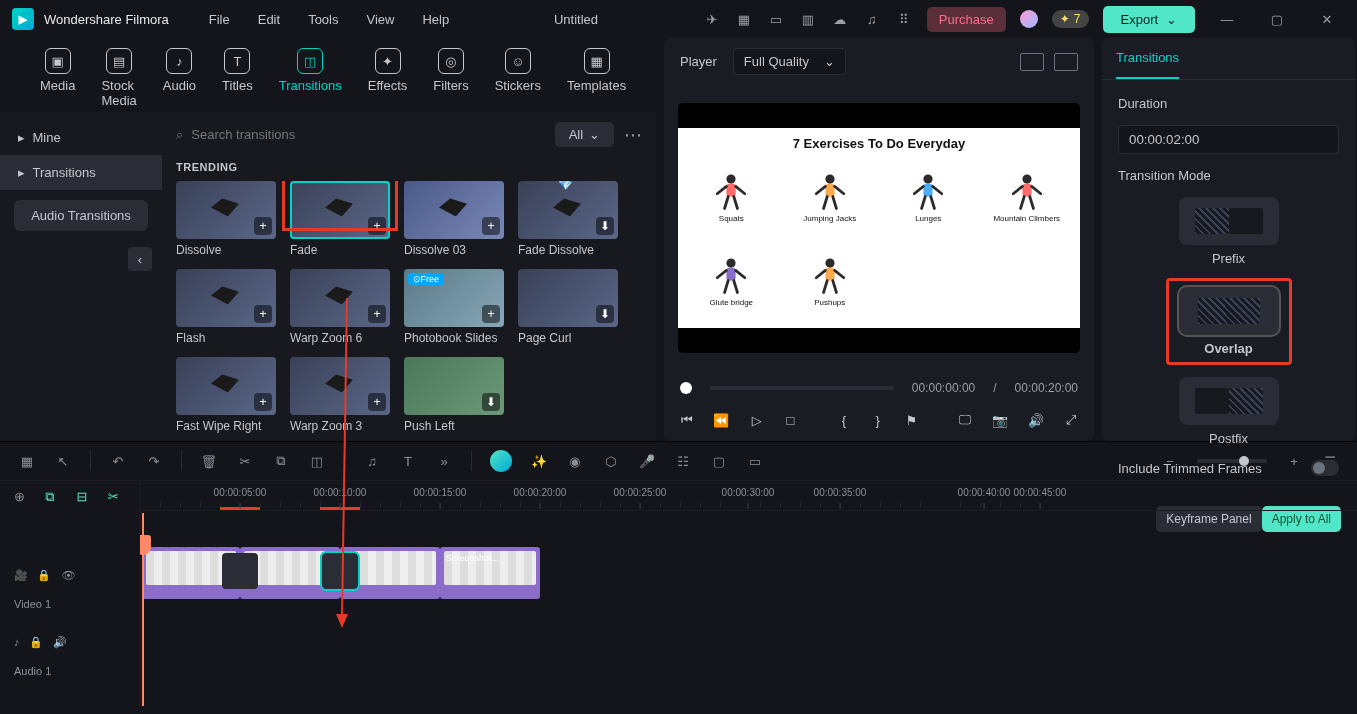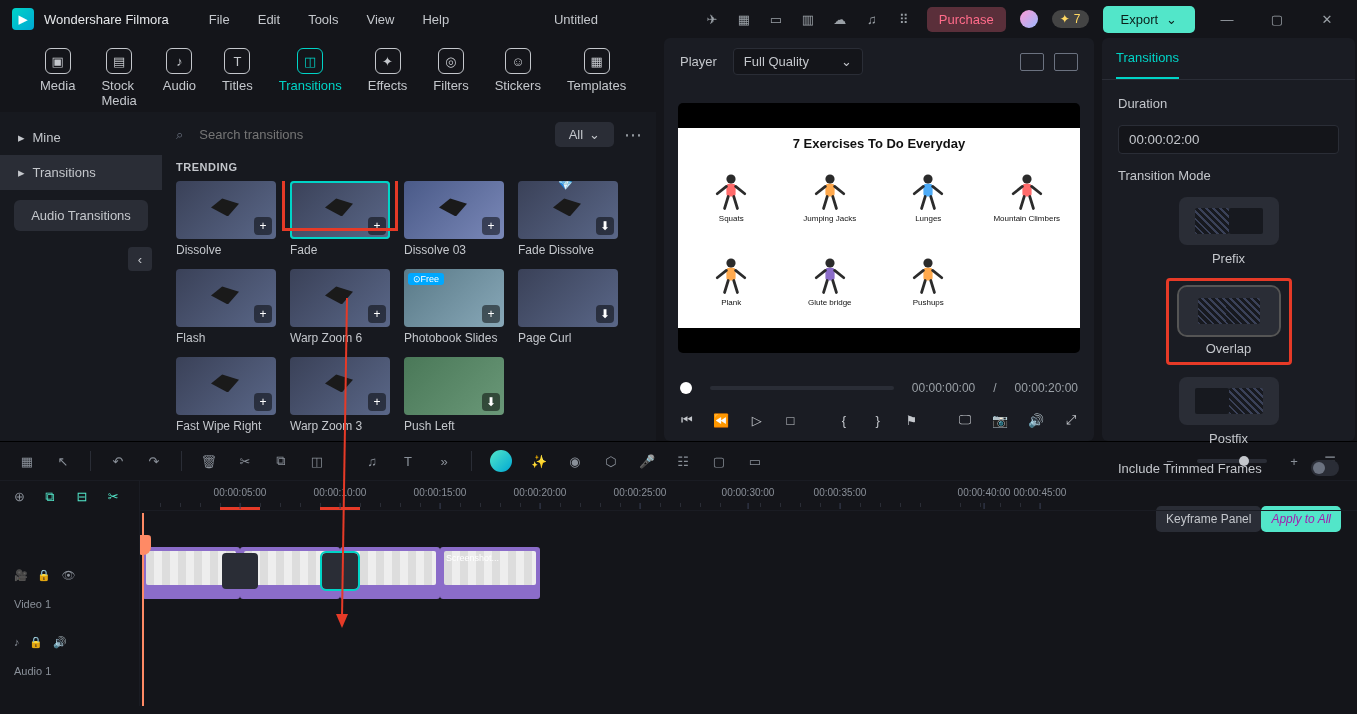--- a/index.html
+++ b/index.html
@@ -36,21 +36,21 @@
 .side-tree { width:162px; background:#17191f; padding-top:8px;}
 .side-item { padding:10px 18px; color:#c4c7cc; cursor:pointer; display:flex;align-items:center;gap:8px;}
 .side-item.sel { background:#2a2d36;}
 .side-btn { margin:10px 14px; padding:8px 10px; background:#2a2d36; border-radius:6px; text-align:center; cursor:pointer;color:#c4c7cc;}
 .pager { position:relative; height:36px; display:flex;align-items:center;justify-content:flex-end;padding:0 10px;}
 .pager-btn{width:24px;height:24px;background:#2a2d36;border-radius:4px;display:flex;align-items:center;justify-content:center;cursor:pointer;}
 
 .browser { flex:1; display:flex;flex-direction:column;background:#17191f;}
 .browser-head{display:flex;align-items:center;gap:10px;padding:10px 14px;}
 .search-box{flex:1;display:flex;align-items:center;gap:8px;color:#6b7280;}
-.search-box input{background:transparent;border:none;outline:none;color:#c4c7cc;flex:1;font-size:13px;margin-left:8px;}
+.search-box input{background:transparent;border:none;outline:none;color:#c4c7cc;flex:1;font-size:13px;}
 .filter-chip{background:#2a2d36;padding:5px 14px;border-radius:5px;display:flex;align-items:center;gap:6px;cursor:pointer;}
 .dots{cursor:pointer;font-size:18px;color:#9aa0a6;}
 
 .section-hdr{padding:4px 14px 8px;font-size:11px;font-weight:600;letter-spacing:.5px;color:#c4c7cc;}
 .grid{display:grid;grid-template-columns:repeat(4,100px);gap:12px 14px;padding:0 14px;overflow:hidden;}
 .card{display:flex;flex-direction:column;gap:4px;}
 .thumb{position:relative;width:100px;height:58px;background:linear-gradient(135deg,#3a4158,#5a6788);border-radius:4px;overflow:hidden;}
 .thumb.sky{background:linear-gradient(135deg,#4a5a88,#7a88b8);}
 .thumb.paper{background:linear-gradient(135deg,#5a7a88,#88a8b8);}
 .thumb.green{background:linear-gradient(135deg,#4a7858,#6a9878);}
@@ -58,21 +58,21 @@
 .thumb .badge{position:absolute;right:4px;bottom:4px;width:18px;height:18px;background:rgba(0,0,0,.5);border-radius:4px;display:flex;align-items:center;justify-content:center;color:#fff;font-size:12px;}
 .thumb .free{position:absolute;left:4px;top:4px;background:#00a8ff;color:#fff;font-size:9px;padding:1px 5px;border-radius:3px;}
 .thumb .gem{position:absolute;left:40%;top:-4px;font-size:12px;}
 .card-name{font-size:12px;color:#c4c7cc;}
 .card.hl{position:relative;}
 .card.hl::before{content:"";position:absolute;left:-8px;top:-8px;right:-8px;bottom:26px;border:3px solid #e63a27;z-index:2;pointer-events:none;}
 .card.hl .thumb{outline:2px solid #00d4c7;outline-offset:-2px;}
 
 
 .player-head{display:flex;align-items:center;gap:16px;padding:10px 16px;}
-.quality-sel{background:#14151a;border:1px solid #2a2d36;border-radius:4px;padding:5px 10px;display:flex;align-items:center;gap:32px;cursor:pointer;}
+.quality-sel{background:#14151a;border:1px solid #2a2d36;border-radius:4px;padding:5px 10px;display:flex;align-items:center;gap:15px;cursor:pointer;}
 .view-toggle{margin-left:auto;display:flex;gap:10px;}
 .vt{width:24px;height:18px;border:1.5px solid #6b7280;border-radius:2px;}
 .preview{flex:1;margin:18px 14px;background:#000;border-radius:5px;display:flex;align-items:center;justify-content:center;}
 .preview-content{width:100%;height:200px;background:#fff;display:flex;flex-direction:column;align-items:center;padding:8px;}
 .pv-title{font-weight:700;color:#111;font-size:13px;margin-bottom:4px;}
 .pv-grid{flex:1;display:grid;grid-template-columns:repeat(4,1fr);grid-template-rows:1fr 1fr;gap:2px 8px;width:100%;}
 .ex{display:flex;flex-direction:column;align-items:center;justify-content:center;font-size:8px;color:#111;}
 .ex svg{width:46px;height:46px;}
 .timebar{display:flex;align-items:center;gap:18px;padding:10px 16px;}
 .ph{width:12px;height:12px;background:#fff;border-radius:50%;}
@@ -87,29 +87,29 @@
 .rp-tab{display:inline-block;padding:12px 0;color:#00d4c7;border-bottom:2px solid #00d4c7;font-size:13px;}
 .rp-body{padding:16px;flex:1;display:flex;flex-direction:column;gap:14px;}
 .rp-label{font-size:13px;color:#c4c7cc;}
 .dur-input{background:#14151a;border:1px solid #2a2d36;border-radius:4px;padding:6px 10px;color:#c4c7cc;width:100%;}
 .modes{display:flex;flex-direction:column;gap:12px;align-items:center;}
 .mode-card{display:flex;flex-direction:column;align-items:center;gap:6px;}
 .mode-box{width:100px;height:48px;background:#2a2d36;border-radius:8px;display:flex;align-items:center;justify-content:center;gap:0;cursor:pointer;}
 .mode-half{width:34px;height:26px;background:#17191f;border-radius:2px;}
 .mode-half.dashed{background:repeating-linear-gradient(45deg,#3a4158,#3a4158 2px,#17191f 2px,#17191f 5px);}
 .mode-wrap{position:relative;}
-.mode-wrap.hl{border:3px solid #e63a27;border-radius:4px;padding:6px 10px;}
+.mode-wrap.hl{border:3px solid #e63a27;border-radius:4px;padding:6px 10px;font-weight:bold;}
 .mode-box.sel{outline:2px solid #555;}
 .include-row{display:flex;align-items:center;justify-content:space-between;}
 .toggle{width:28px;height:16px;background:#2a2d36;border-radius:8px;position:relative;cursor:pointer;}
 .toggle::after{content:"";position:absolute;width:12px;height:12px;background:#6b7280;border-radius:50%;top:2px;left:2px;}
 .rp-footer{display:flex;gap:0;justify-content:flex-end;padding:0 14px;}
 .rp-btn{padding:6px 10px;border-radius:5px;cursor:pointer;font-size:12px;}
 .rp-btn.ghost{background:#2a2d36;color:#c4c7cc;}
-.rp-btn.primary{background:#52e6c9;color:#a21caf;font-style:italic;}
+.rp-btn.primary{background:#52e6c9;color:#14532d;}
 
 
 .timeline{height:265px;background:#14151a;border-top:1px solid #000;display:flex;flex-direction:column;}
 .tl-toolbar{display:flex;align-items:center;gap:18px;padding:8px 18px;border-bottom:1px solid #1a1c23;}
 .tl-icon{width:18px;height:18px;display:flex;align-items:center;justify-content:center;color:#8a9099;cursor:pointer;}
 .tl-sep{width:1px;height:20px;background:#2a2d36;}
 .ai-orb{width:22px;height:22px;border-radius:50%;background:linear-gradient(135deg,#52e6c9,#00a8d4);}
 .zoom-slider{width:70px;height:4px;background:#2a2d36;border-radius:2px;position:relative;}
 .zoom-slider::after{content:"";position:absolute;width:10px;height:10px;background:#c4c7cc;border-radius:50%;top:-3px;left:60%;}
 
@@ -391,31 +391,20 @@
             <div class="ex">
               <svg viewBox="0 0 50 50">
                 <circle cx="25" cy="12" r="5" fill="#2b2b2b"></circle>
                 <rect x="20" y="17" width="10" height="14" rx="3" fill="#ff6b6b"></rect>
                 <line x1="20" y1="20" x2="10" y2="28" stroke="#2b2b2b" stroke-width="3" stroke-linecap="round"></line>
                 <line x1="30" y1="20" x2="40" y2="28" stroke="#2b2b2b" stroke-width="3" stroke-linecap="round"></line>
                 <line x1="22" y1="31" x2="18" y2="44" stroke="#2b2b2b" stroke-width="3" stroke-linecap="round"></line>
                 <line x1="28" y1="31" x2="32" y2="44" stroke="#2b2b2b" stroke-width="3" stroke-linecap="round"></line>
               </svg>
               <span>Mountain Climbers</span>
-            </div>
-            <div class="ex">
-              <svg viewBox="0 0 50 50">
-                <circle cx="25" cy="12" r="5" fill="#2b2b2b"></circle>
-                <rect x="20" y="17" width="10" height="14" rx="3" fill="#ffa94d"></rect>
-                <line x1="20" y1="20" x2="10" y2="28" stroke="#2b2b2b" stroke-width="3" stroke-linecap="round"></line>
-                <line x1="30" y1="20" x2="40" y2="28" stroke="#2b2b2b" stroke-width="3" stroke-linecap="round"></line>
-                <line x1="22" y1="31" x2="18" y2="44" stroke="#2b2b2b" stroke-width="3" stroke-linecap="round"></line>
-                <line x1="28" y1="31" x2="32" y2="44" stroke="#2b2b2b" stroke-width="3" stroke-linecap="round"></line>
-              </svg>
-              <span>Plank</span>
             </div>
             <div class="ex">
               <svg viewBox="0 0 50 50">
                 <circle cx="25" cy="12" r="5" fill="#2b2b2b"></circle>
                 <rect x="20" y="17" width="10" height="14" rx="3" fill="#8b6cc9"></rect>
                 <line x1="20" y1="20" x2="10" y2="28" stroke="#2b2b2b" stroke-width="3" stroke-linecap="round"></line>
                 <line x1="30" y1="20" x2="40" y2="28" stroke="#2b2b2b" stroke-width="3" stroke-linecap="round"></line>
                 <line x1="22" y1="31" x2="18" y2="44" stroke="#2b2b2b" stroke-width="3" stroke-linecap="round"></line>
                 <line x1="28" y1="31" x2="32" y2="44" stroke="#2b2b2b" stroke-width="3" stroke-linecap="round"></line>
               </svg>

